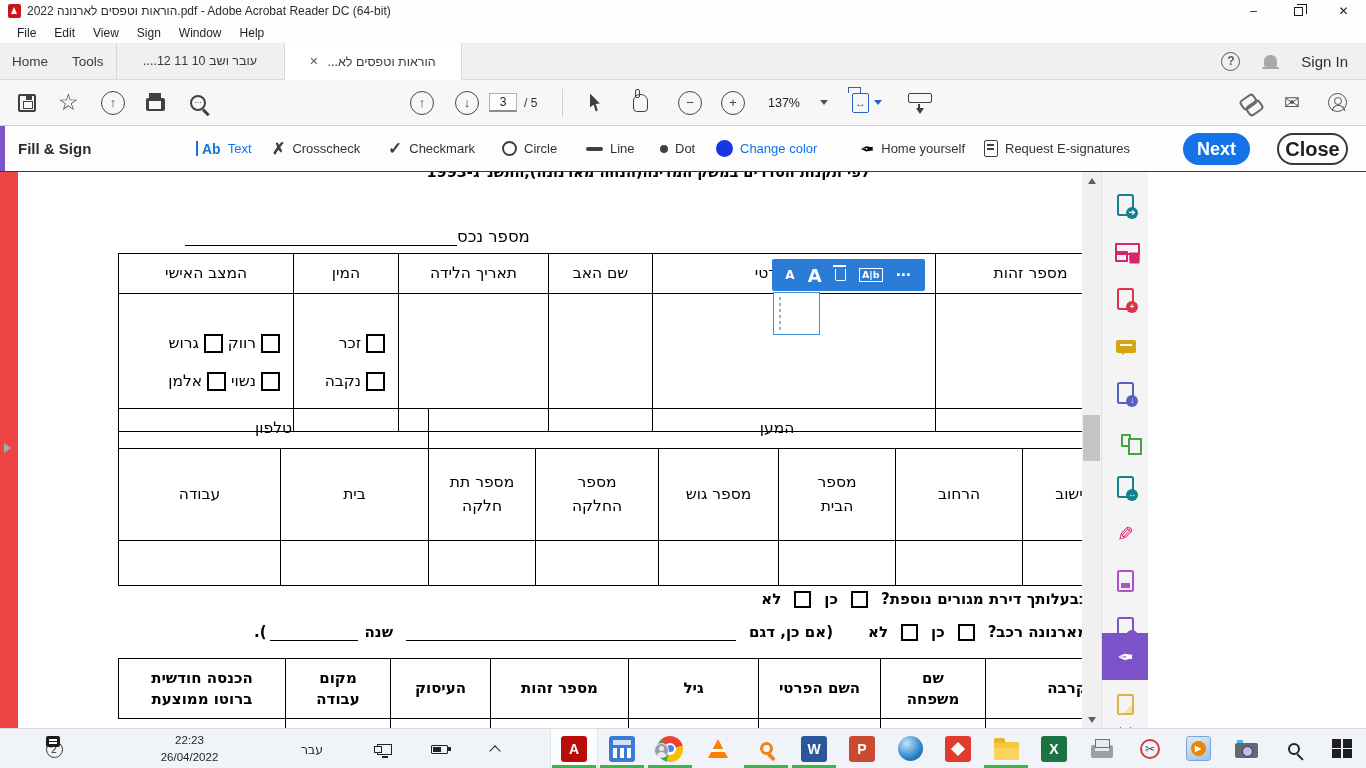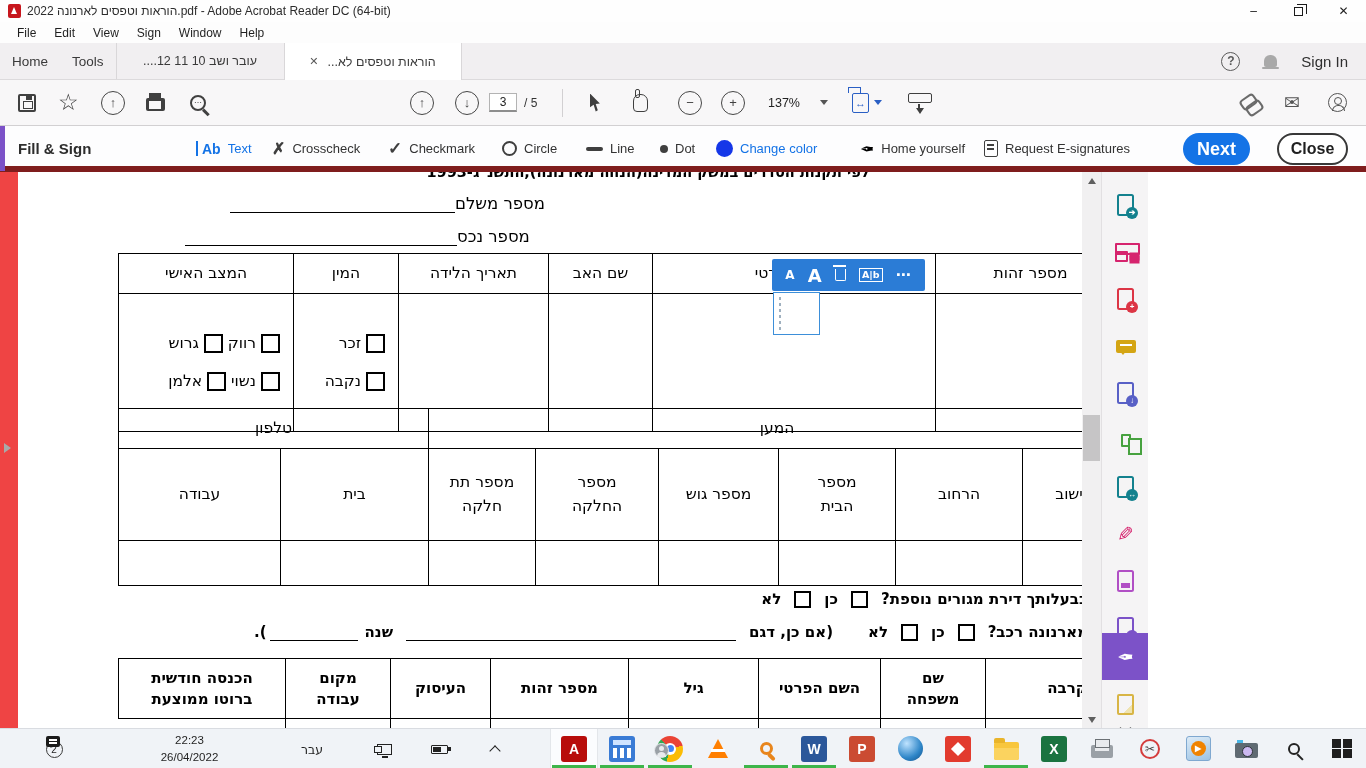--- a/index.html
+++ b/index.html
@@ -62,38 +62,38 @@
   .i-link{position:relative;width:24px;height:18px}
   .i-link::before,.i-link::after{content:"";position:absolute;width:13px;height:8px;border:2px solid #6b6b6b;border-radius:4px}
   .i-link::before{left:0;top:2px;transform:rotate(-35deg)}
   .i-link::after{right:1px;top:8px;transform:rotate(-35deg)}
   .i-mail{font-size:19px;color:#555;line-height:1}
   .i-person{position:relative;width:19px;height:19px;border:1.7px solid #555;border-radius:50%}
   .i-person::before{content:"";position:absolute;left:5px;top:2.5px;width:6px;height:6px;border:1.6px solid #555;border-radius:50%}
   .i-person::after{content:"";position:absolute;left:2.5px;bottom:0;width:11px;height:5px;border:1.6px solid #555;border-bottom:none;border-radius:6px 6px 0 0}
 
   
-  .fillsign{position:absolute;left:0;top:126px;width:100%;height:46px;background:#fdfdfe;border-bottom:6px solid #7f1d1d}
+  .fillsign{position:absolute;left:0;top:126px;width:100%;height:46px;background:#fdfdfe;border-bottom:1px solid #7f1d1d}
   .fs-accent{position:absolute;left:0;top:0;width:5px;height:45px;background:#7c52c8}
   .fs-title{position:absolute;left:18px;top:0;height:45px;display:flex;align-items:center;font-size:15px;font-weight:bold;color:#2d2d2d}
   .fs-item{position:absolute;top:0;height:45px;display:flex;align-items:center;gap:7px;font-size:13px;color:#333}
   .fs-item.blue{color:#1473e6}
   .ibeam{width:2px;height:15px;background:#1473e6}
   .fs-abglyph{font-size:14px;font-weight:bold;color:#1473e6;margin-left:-3px}
   .fs-x{font-size:16px;color:#3f3f3f;font-weight:bold}
   .fs-check{font-size:17px;color:#3f3f3f;font-weight:bold}
   .fs-o{width:15px;height:15px;border:2px solid #3f3f3f;border-radius:50%}
   .fs-line{width:17px;height:4px;background:#3f3f3f;border-radius:2px}
   .fs-dot{width:8px;height:8px;background:#3f3f3f;border-radius:50%}
   .fs-colordot{width:17px;height:17px;background:#1537e8;border-radius:50%}
   .fs-pen{font-size:17px;color:#3f3f3f;transform:scaleX(-1)}
   .fs-doc{width:14px;height:17px;border:1.8px solid #3f3f3f;border-radius:2px;position:relative}
   .fs-doc::before{content:"";position:absolute;left:2px;top:3px;width:7px;height:1.8px;background:#3f3f3f;box-shadow:0 4px 0 #3f3f3f}
   .btn-next{position:absolute;left:1183px;top:7px;width:67px;height:32px;border-radius:16px;background:#1473e6;color:#fff;font-size:18px;font-weight:bold;display:flex;align-items:center;justify-content:center}
-  .btn-close{position:absolute;left:1277px;top:7px;width:71px;height:32px;border-radius:16px;background:#fff;border:2px solid #383838;color:#1f1f1f;font-size:16px;font-weight:bold;display:flex;align-items:center;justify-content:center}
+  .btn-close{position:absolute;left:1277px;top:7px;width:71px;height:32px;border-radius:16px;background:#fff;border:2px solid #383838;color:#1f1f1f;font-size:20px;font-weight:bold;display:flex;align-items:center;justify-content:center}
 
   
   .docarea{position:absolute;left:0;top:172px;width:1148px;height:556px;background:#ef4444;overflow:hidden}
   .gutter-arrow{position:absolute;left:4px;top:271px;width:0;height:0;border-top:5px solid transparent;border-bottom:5px solid transparent;border-left:7px solid #a9a9a9}
   .page{position:absolute;left:18px;top:0;width:1282px;height:556px;background:#fff;overflow:hidden;direction:rtl}
   .heb{font-family:"DejaVu Sans",sans-serif;color:#000}
   .topline{position:absolute;left:370px;top:-8px;width:520px;text-align:center;font-weight:bold;font-size:14.5px;white-space:nowrap}
   .numline{position:absolute;display:flex;align-items:flex-end;font-size:16.5px;white-space:nowrap}
   .uline{display:inline-block;border-bottom:1.6px solid #000;height:1.15em}
   .applicant{position:absolute;left:887px;top:54px;width:222px;text-align:right;font-weight:bold;font-size:16px;white-space:nowrap}
@@ -358,24 +358,20 @@
     <span class="btn-next">Next</span>
     <span class="btn-close">Close</span>
   </div>
 
   <div class="docarea">
     <span class="gutter-arrow"></span>
 
     <div class="page heb">
       <div class="topline">לפי תקנות הסדרים במשק המדינה(הנחה מארנונה),התשנ"ג-1993</div>
 
-      <div class="numline" style="left:212px;top:22px">
-        <span>מספר משלם</span>
-          <span class="uline" style="width:225px"></span>
-      </div>
       <div class="numline" style="left:167px;top:55px">
         <span>מספר נכס</span>
           <span class="uline" style="width:272px"></span>
       </div>
 
       <table class="pdf-table t1" dir="rtl">
         <colgroup>
             <col style="width:190px">
             <col style="width:283px">
             <col style="width:104px">

